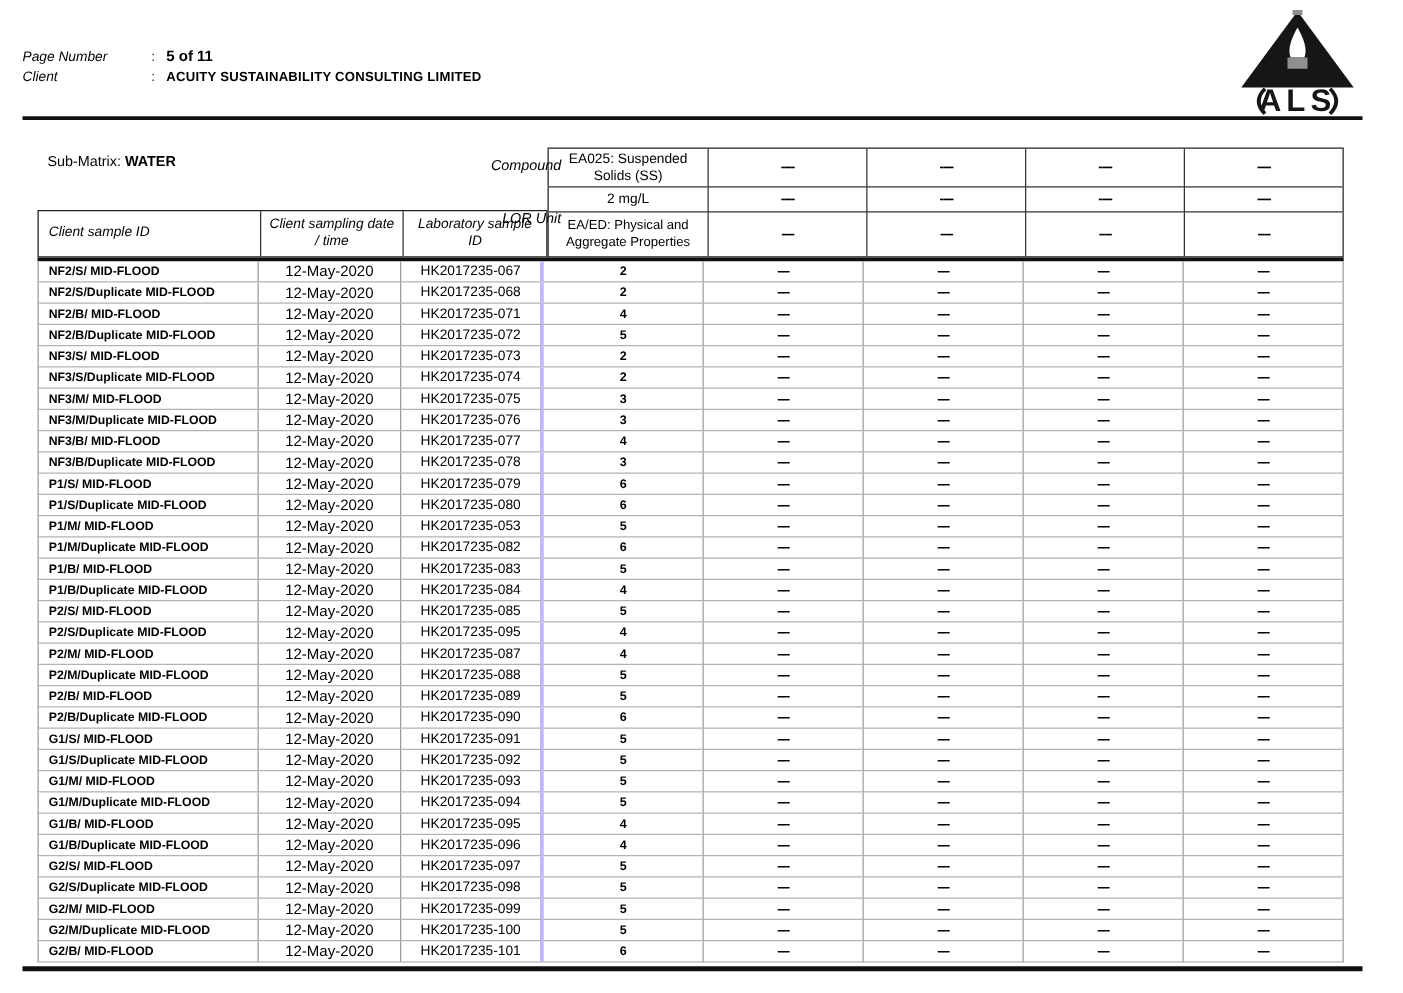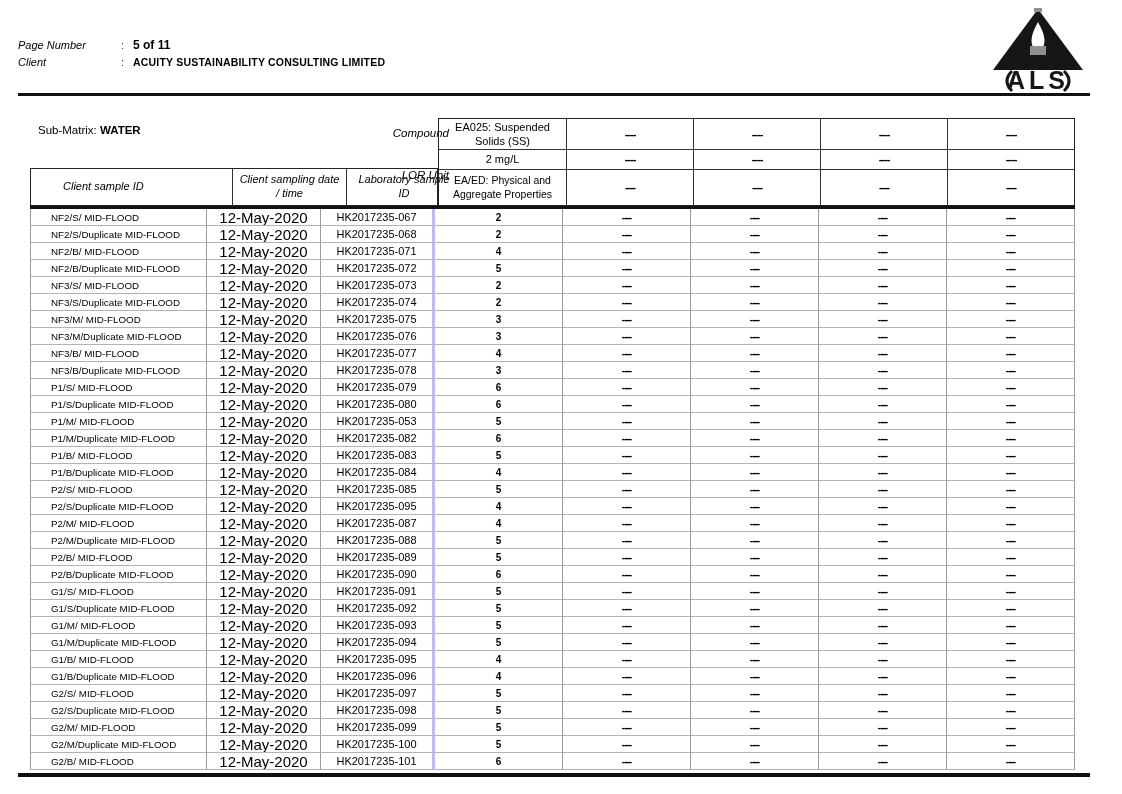--- a/index.html
+++ b/index.html
@@ -22,21 +22,21 @@
   
   .table-wrap{position:absolute;left:30px;top:118px;width:1045px;}
   .head-region{position:relative;height:88px;}
   .submatrix{position:absolute;left:8px;top:6px;font-size:11.5px;}
   .submatrix .v{font-weight:bold;}
   .side-label{position:absolute;right:626px;font-style:italic;font-size:11.5px;text-align:center;}
   .side-label.compound{top:9px;}
   .side-label.lor{top:51px;}
   .left-headbox{
     position:absolute;left:0;top:50px;width:408px;height:38px;box-sizing:border-box;
-    border:1px solid #222;display:grid;grid-template-columns:177px 114px 115px;padding-left:24px;
+    border:1px solid #222;display:grid;grid-template-columns:177px 114px 115px;
   }
   .left-headbox .cell{
     border-left:1px solid #333;font-style:italic;font-size:11px;line-height:1.25;
     display:flex;flex-direction:column;justify-content:center;align-items:center;text-align:center;
   }
   .left-headbox .cell:first-child{border-left:none;align-items:flex-start;padding-left:8px;}
   .right-headgrid{
     position:absolute;left:408px;top:0;width:637px;height:88px;box-sizing:border-box;
     border:1px solid #222;display:grid;grid-template-columns:repeat(5,1fr);
     grid-template-rows:30px 20px 1fr;
@@ -51,22 +51,22 @@
   .right-headgrid .cell.dash{font-weight:bold;letter-spacing:-1px;}
   .right-headgrid .cell.r3{font-size:10.5px;}
   .thick-sep{height:3px;background:#111;width:1045px;}
   .tbody{width:1045px;}
   .trow{display:grid;grid-template-columns:177px 114px 114px repeat(5,1fr);height:17px;}
   .trow>div{
     border-bottom:1px solid #b3b3b3;border-right:1px solid #9c9c9c;
     display:flex;align-items:center;justify-content:center;overflow:hidden;white-space:nowrap;
     box-sizing:border-box;
   }
-  .trow .c-sample{justify-content:flex-start;padding-left:20px;font-weight:normal;font-size:9.8px;border-left:1px solid #9c9c9c;}
-  .trow .c-date{font-size:15px;}
+  .trow .c-sample{justify-content:flex-start;padding-left:8px;font-weight:bold;font-size:9.8px;border-left:1px solid #9c9c9c;}
+  .trow .c-date{font-size:12px;}
   .trow .c-lab{font-size:11px;border-right:3px solid #c4b5fd;}
   .trow .c-val{font-weight:bold;font-size:10px;}
   .trow .c-dash{font-weight:bold;font-size:10px;letter-spacing:-1px;}
 </style>
 </head>
 <body>
 
 <div class="doc-header">
   <div class="hrow">
     <span class="hlabel">Page Number</span>

